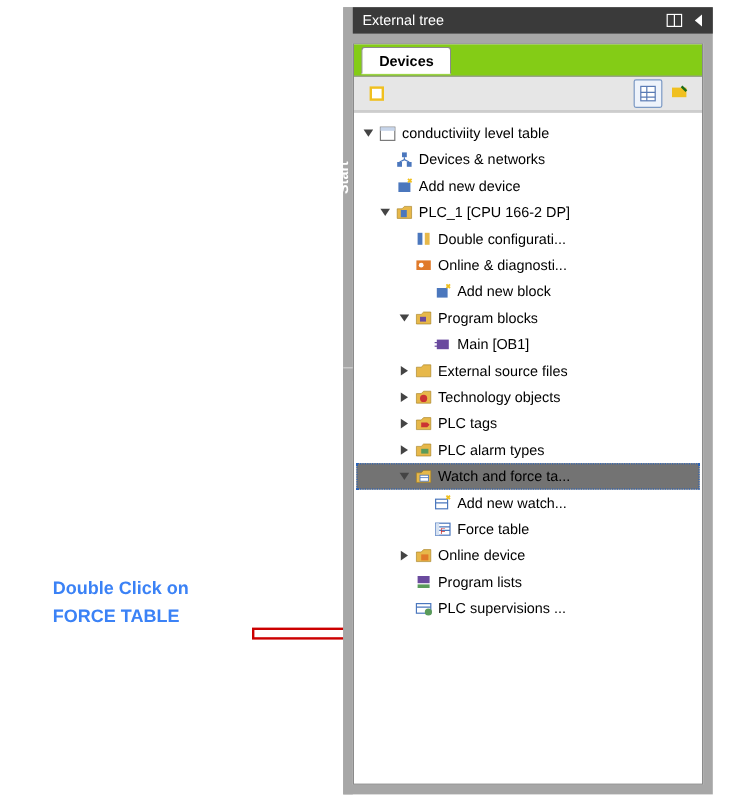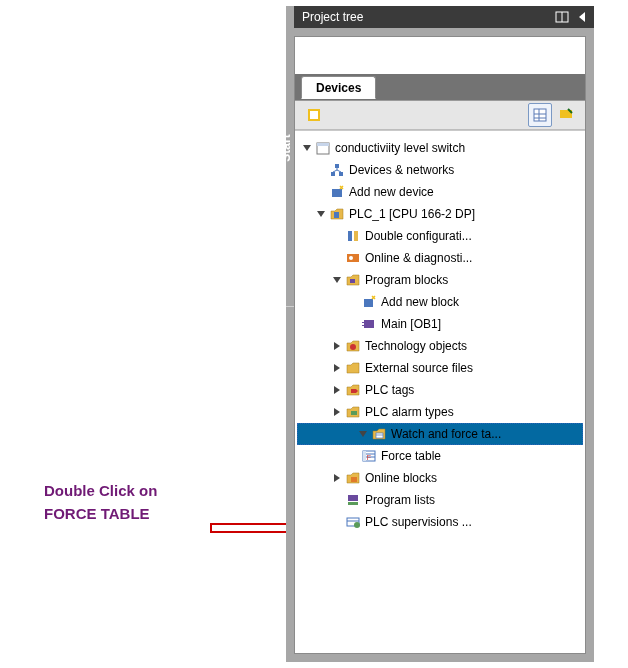--- a/index.html
+++ b/index.html
@@ -11,21 +11,21 @@
     height: 668px;
     position: relative;
   }
   .annotation {
     position: absolute;
     left: 44px;
     top: 480px;
     font-weight: bold;
     font-size: 15px;
     line-height: 1.5;
-    color: #701a75;
+    color: #3b82f6;
   }
   .arrow {
     position: absolute;
     left: 210px;
     top: 518px;
     width: 140px;
     height: 20px;
   }
   .arrow svg { width: 100%; height: 100%; }
 
@@ -66,24 +66,23 @@
   .inner {
     margin: 8px 8px 8px 0;
     background: #fff;
     border: 1px solid #8a8a8a;
     height: calc(100% - 40px);
     display: flex;
     flex-direction: column;
   }
   .tab-row {
     height: 26px;
-    background: #737373;
+    background: #84cc16;
     position: relative;
     border-bottom: 1px solid #9a9a9a;
-    margin-top: 37px;
   }
   .tab {
     position: absolute;
     left: 6px;
     top: 2px;
     background: #fff;
     border: 1px solid #8a8a8a;
     border-bottom: 1px solid #fff;
     padding: 4px 14px 3px;
     font-weight: bold;
@@ -130,24 +129,23 @@
     width: 16px; height: 16px;
     display: inline-flex; align-items: center; justify-content: center;
     margin-right: 4px;
     flex-shrink: 0;
   }
   .label {
     overflow: hidden; text-overflow: ellipsis;
     font-size: 12px;
   }
   .node.selected {
-    background: #0369a1;
+    background: #737373;
     outline: 1px dotted #2a62b7;
     outline-offset: -1px;
-    padding-left: 26px;
   }
   .node.selected .label { color: #000; }
   .sep-row { height: 6px; border-top: 1px solid #d0d0d0; background: #a7a7a7; }
 
   
   .svg-folder { fill: #e7b84a; stroke: #a07a1c; stroke-width: .5; }
   .svg-blue { fill: #4b77bd; }
   .svg-add { fill: #f0c020; }
   .svg-block { fill: #6a4a9e; }
   .svg-orange { fill: #e07a2a; }
@@ -164,21 +162,21 @@
   <svg viewBox="0 0 140 20">
     <g fill="none" stroke="#c00" stroke-width="2">
       <rect x="1" y="6" width="110" height="8" fill="#fff"></rect>
       <path d="M111 2 L138 10 L111 18 Z" fill="#fff"></path>
     </g>
   </svg>
 </div>
 
 <div class="panel">
   <div class="title-bar">
-    <span class="title-text">Project tree</span>
+    <span class="title-text">External tree</span>
     <span class="title-icon">
       <svg width="14" height="12">
           <rect x="1" y="1" width="12" height="10" fill="none" stroke="#fff"></rect>
           <line x1="7" y1="1" x2="7" y2="11" stroke="#fff"></line>
         </svg>
     </span>
     <span class="title-icon">
       <svg width="10" height="12">
           <path d="M8 1 L2 6 L8 11 Z" fill="#fff"></path>
         </svg>
@@ -224,21 +222,21 @@
               <svg width="10" height="10">
                 <path d="M1 2 L9 2 L5 8 Z" fill="#444"></path>
               </svg>
             </span>
           <span class="icon">
               <svg width="14" height="14">
                 <rect x="1" y="2" width="12" height="11" fill="#fff" stroke="#7a7a7a"></rect>
                 <rect x="1" y="2" width="12" height="3" fill="#c7d5ea"></rect>
               </svg>
             </span>
-          <span class="label">conductiviity level switch</span>
+          <span class="label">conductiviity level table</span>
         </div>
 
         <div class="node">
           <span class="indent" style="width:18px"></span>
           <span class="expander none"></span>
           <span class="icon">
               <svg width="14" height="14">
                 <rect x="5" y="1" width="4" height="4" class="svg-blue"></rect>
                 <rect x="1" y="9" width="4" height="4" class="svg-blue"></rect>
                 <rect x="9" y="9" width="4" height="4" class="svg-blue"></rect>
@@ -294,45 +292,45 @@
           <span class="icon">
               <svg width="14" height="14">
                 <rect x="1" y="3" width="12" height="8" class="svg-orange"></rect>
                 <circle cx="5" cy="7" r="2" fill="#fff"></circle>
               </svg>
             </span>
           <span class="label">Online &amp; diagnosti...</span>
         </div>
 
         <div class="node">
-          <span class="indent" style="width:34px"></span>
-          <span class="expander">
-              <svg width="10" height="10">
-                <path d="M1 2 L9 2 L5 8 Z" fill="#444"></path>
-              </svg>
-            </span>
-          <span class="icon">
-              <svg width="14" height="14">
-                <path d="M1 4 L5 4 L7 2 L13 2 L13 12 L1 12 Z" class="svg-folder"></path>
-                <rect x="4" y="6" width="5" height="4" class="svg-block"></rect>
-              </svg>
-            </span>
-          <span class="label">Program blocks</span>
-        </div>
-
-        <div class="node">
           <span class="indent" style="width:50px"></span>
           <span class="expander none"></span>
           <span class="icon">
               <svg width="14" height="14">
                 <rect x="2" y="4" width="9" height="8" class="svg-blue"></rect>
                 <path d="M10 1 L13 4 M13 1 L10 4" stroke="#f0c020" stroke-width="1.5"></path>
               </svg>
             </span>
           <span class="label">Add new block</span>
+        </div>
+
+        <div class="node">
+          <span class="indent" style="width:34px"></span>
+          <span class="expander">
+              <svg width="10" height="10">
+                <path d="M1 2 L9 2 L5 8 Z" fill="#444"></path>
+              </svg>
+            </span>
+          <span class="icon">
+              <svg width="14" height="14">
+                <path d="M1 4 L5 4 L7 2 L13 2 L13 12 L1 12 Z" class="svg-folder"></path>
+                <rect x="4" y="6" width="5" height="4" class="svg-block"></rect>
+              </svg>
+            </span>
+          <span class="label">Program blocks</span>
         </div>
 
         <div class="node">
           <span class="indent" style="width:50px"></span>
           <span class="expander none"></span>
           <span class="icon">
               <svg width="14" height="14">
                 <rect x="2" y="3" width="10" height="8" class="svg-block"></rect>
                 <rect x="0" y="5" width="3" height="1" fill="#6a4a9e"></rect>
                 <rect x="0" y="8" width="3" height="1" fill="#6a4a9e"></rect>
@@ -344,39 +342,39 @@
         <div class="node">
           <span class="indent" style="width:34px"></span>
           <span class="expander">
               <svg width="10" height="10">
                 <path d="M2 1 L8 5 L2 9 Z" fill="#444"></path>
               </svg>
             </span>
           <span class="icon">
               <svg width="14" height="14">
                 <path d="M1 4 L5 4 L7 2 L13 2 L13 12 L1 12 Z" class="svg-folder"></path>
+              </svg>
+            </span>
+          <span class="label">External source files</span>
+        </div>
+
+        <div class="node">
+          <span class="indent" style="width:34px"></span>
+          <span class="expander">
+              <svg width="10" height="10">
+                <path d="M2 1 L8 5 L2 9 Z" fill="#444"></path>
+              </svg>
+            </span>
+          <span class="icon">
+              <svg width="14" height="14">
+                <path d="M1 4 L5 4 L7 2 L13 2 L13 12 L1 12 Z" class="svg-folder"></path>
                 <circle cx="7" cy="8" r="3" fill="#c33"></circle>
               </svg>
             </span>
           <span class="label">Technology objects</span>
-        </div>
-
-        <div class="node">
-          <span class="indent" style="width:34px"></span>
-          <span class="expander">
-              <svg width="10" height="10">
-                <path d="M2 1 L8 5 L2 9 Z" fill="#444"></path>
-              </svg>
-            </span>
-          <span class="icon">
-              <svg width="14" height="14">
-                <path d="M1 4 L5 4 L7 2 L13 2 L13 12 L1 12 Z" class="svg-folder"></path>
-              </svg>
-            </span>
-          <span class="label">External source files</span>
         </div>
 
         <div class="node">
           <span class="indent" style="width:34px"></span>
           <span class="expander">
               <svg width="10" height="10">
                 <path d="M2 1 L8 5 L2 9 Z" fill="#444"></path>
               </svg>
             </span>
           <span class="icon">
@@ -414,20 +412,32 @@
           <span class="icon">
               <svg width="14" height="14">
                 <path d="M1 4 L5 4 L7 2 L13 2 L13 12 L1 12 Z" class="svg-folder"></path>
                 <rect x="4" y="6" width="7" height="5" fill="#fff" stroke="#4b77bd" stroke-width="0.7"></rect>
                 <line x1="4" y1="8" x2="11" y2="8" stroke="#4b77bd" stroke-width="0.7"></line>
               </svg>
             </span>
           <span class="label">Watch and force ta...</span>
         </div>
 
+        <div class="node">
+          <span class="indent" style="width:50px"></span>
+          <span class="expander none"></span>
+          <span class="icon">
+              <svg width="14" height="14">
+                <rect x="1" y="4" width="10" height="8" fill="#fff" stroke="#4b77bd"></rect>
+                <line x1="1" y1="7" x2="11" y2="7" stroke="#4b77bd"></line>
+                <path d="M10 1 L13 4 M13 1 L10 4" stroke="#f0c020" stroke-width="1.5"></path>
+              </svg>
+            </span>
+          <span class="label">Add new watch...</span>
+        </div>
 
         <div class="node">
           <span class="indent" style="width:50px"></span>
           <span class="expander none"></span>
           <span class="icon">
               <svg width="14" height="14">
                 <rect x="1" y="2" width="12" height="10" fill="#fff" stroke="#4b77bd"></rect>
                 <line x1="1" y1="5" x2="13" y2="5" stroke="#4b77bd"></line>
                 <line x1="1" y1="8" x2="13" y2="8" stroke="#4b77bd"></line>
                 <rect x="1" y="2" width="3" height="10" fill="#d6e2f2"></rect>
@@ -443,21 +453,21 @@
               <svg width="10" height="10">
                 <path d="M2 1 L8 5 L2 9 Z" fill="#444"></path>
               </svg>
             </span>
           <span class="icon">
               <svg width="14" height="14">
                 <path d="M1 4 L5 4 L7 2 L13 2 L13 12 L1 12 Z" class="svg-folder"></path>
                 <rect x="5" y="6" width="6" height="5" class="svg-orange"></rect>
               </svg>
             </span>
-          <span class="label">Online blocks</span>
+          <span class="label">Online device</span>
         </div>
 
 
         <div class="node">
           <span class="indent" style="width:34px"></span>
           <span class="expander none"></span>
           <span class="icon">
               <svg width="14" height="14">
                 <rect x="2" y="2" width="10" height="6" class="svg-block"></rect>
                 <rect x="2" y="9" width="10" height="3" fill="#5a9b5a"></rect>

